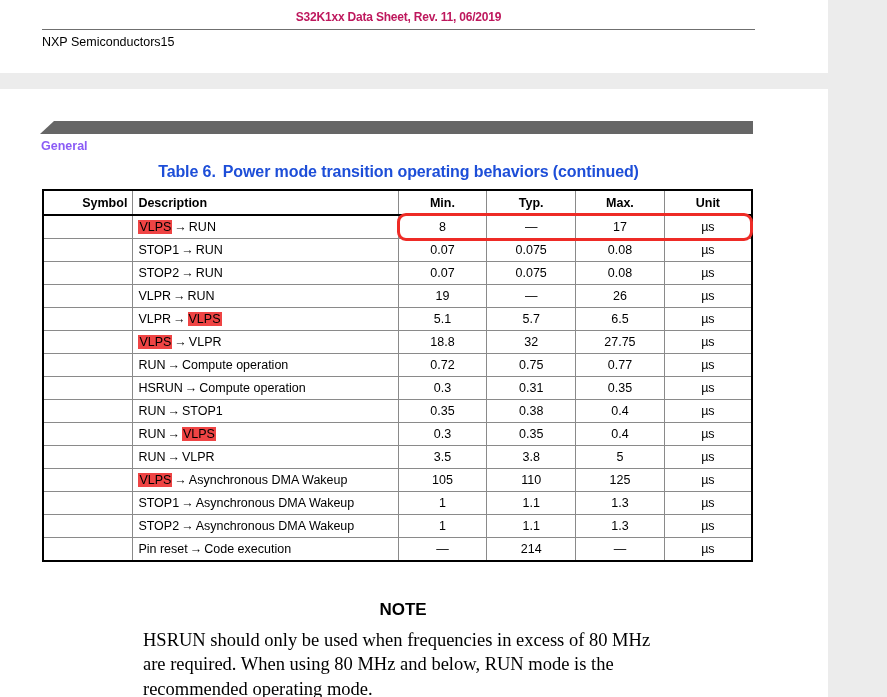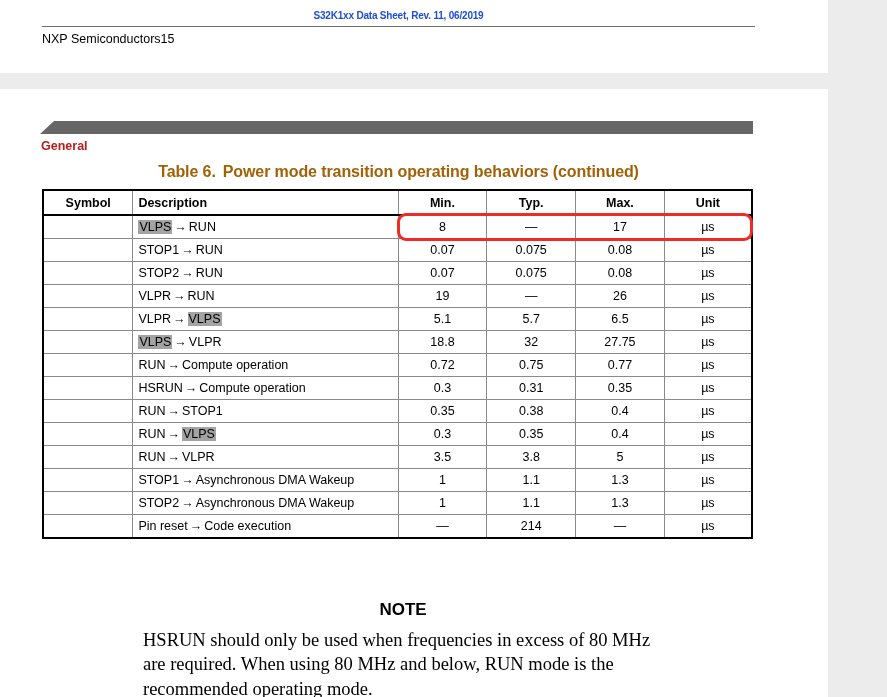--- a/index.html
+++ b/index.html
@@ -28,23 +28,23 @@
 
   
   .doc-header {
     position: absolute;
     left: 42px;
     top: 10px;
     width: 713px;
   }
   .doc-header-title {
     text-align: center;
-    font-size: 10px;
-    font-weight: bold;
-    color: #1d4ed8;
+    font-size: 12px;
+    font-weight: bold;
+    color: #be185d;
     letter-spacing: -0.2px;
   }
   .doc-header-rule {
     margin-top: 5px;
     border-bottom: 1.5px solid #6f6f6f;
   }
   .doc-header-meta {
     display: flex;
     align-items: baseline;
     margin-top: 5px;
@@ -66,33 +66,33 @@
     background: #666666;
     -webkit-clip-path: polygon(14px 0, 100% 0, 100% 100%, 0 100%);
     clip-path: polygon(14px 0, 100% 0, 100% 100%, 0 100%);
   }
   .section-label {
     position: absolute;
     left: 41px;
     top: 139px;
     font-size: 12.5px;
     font-weight: bold;
-    color: #b91c1c;
+    color: #8b5cf6;
   }
 
   
   .table-caption {
     position: absolute;
     left: 42px;
     top: 163px;
     width: 713px;
     text-align: center;
     font-size: 16px;
     font-weight: bold;
-    color: #a16207;
+    color: #1d4ed8;
     letter-spacing: -0.1px;
   }
   .caption-gap { display: inline-block; width: 7px; }
 
   
   .data-table {
     position: absolute;
     left: 42px;
     top: 189px;
     width: 711px;
@@ -113,37 +113,37 @@
   .data-table thead th {
     border-top: 2px solid #000;
     border-bottom: 2px solid #000;
     font-weight: bold;
     text-align: center;
     height: 23px;
   }
   .data-table thead th.col-desc { text-align: left; }
   .data-table tbody tr:last-child td { border-bottom: 2px solid #000; }
   .data-table td:first-child,
-  .data-table th:first-child { border-left: 2px solid #000; }
+  .data-table th:first-child { border-left: 2px solid #000; text-align: right; }
   .data-table td:last-child,
   .data-table th:last-child { border-right: 2px solid #000; margin-top: 24px; }
 
   .col-symbol { width: 80px; }
   .col-desc   { width: 236px; margin-top: 32px; }
   .col-min    { width: 79px; }
   .col-typ    { width: 79px; }
   .col-max    { width: 79px; }
   .col-unit   { width: 78px; }
 
   .cell-num { text-align: center; }
   .cell-unit { text-align: center; }
   .cell-desc { text-align: left; white-space: nowrap; }
 
   .hl {
-    background: #a3a3a3;
+    background: #ef4444;
     padding: 0 1px;
   }
   .arrow { padding: 0 2px; }
 
   
   .annot-box {
     position: absolute;
     left: 437px;
     top: 212px;
     width: 316px;
@@ -305,20 +305,28 @@
       <tr>
         <td></td>
         <td class="cell-desc"><span>RUN</span><span class="arrow">→</span><span>VLPR</span></td>
         <td class="cell-num">3.5</td>
         <td class="cell-num">3.8</td>
         <td class="cell-num">5</td>
         <td class="cell-unit">µs</td>
       </tr>
       <tr>
         <td></td>
+        <td class="cell-desc"><span class="hl">VLPS</span><span class="arrow">→</span><span>Asynchronous DMA Wakeup</span></td>
+        <td class="cell-num">105</td>
+        <td class="cell-num">110</td>
+        <td class="cell-num">125</td>
+        <td class="cell-unit">µs</td>
+      </tr>
+      <tr>
+        <td></td>
         <td class="cell-desc"><span>STOP1</span><span class="arrow">→</span><span>Asynchronous DMA Wakeup</span></td>
         <td class="cell-num">1</td>
         <td class="cell-num">1.1</td>
         <td class="cell-num">1.3</td>
         <td class="cell-unit">µs</td>
       </tr>
       <tr>
         <td></td>
         <td class="cell-desc"><span>STOP2</span><span class="arrow">→</span><span>Asynchronous DMA Wakeup</span></td>
         <td class="cell-num">1</td>

